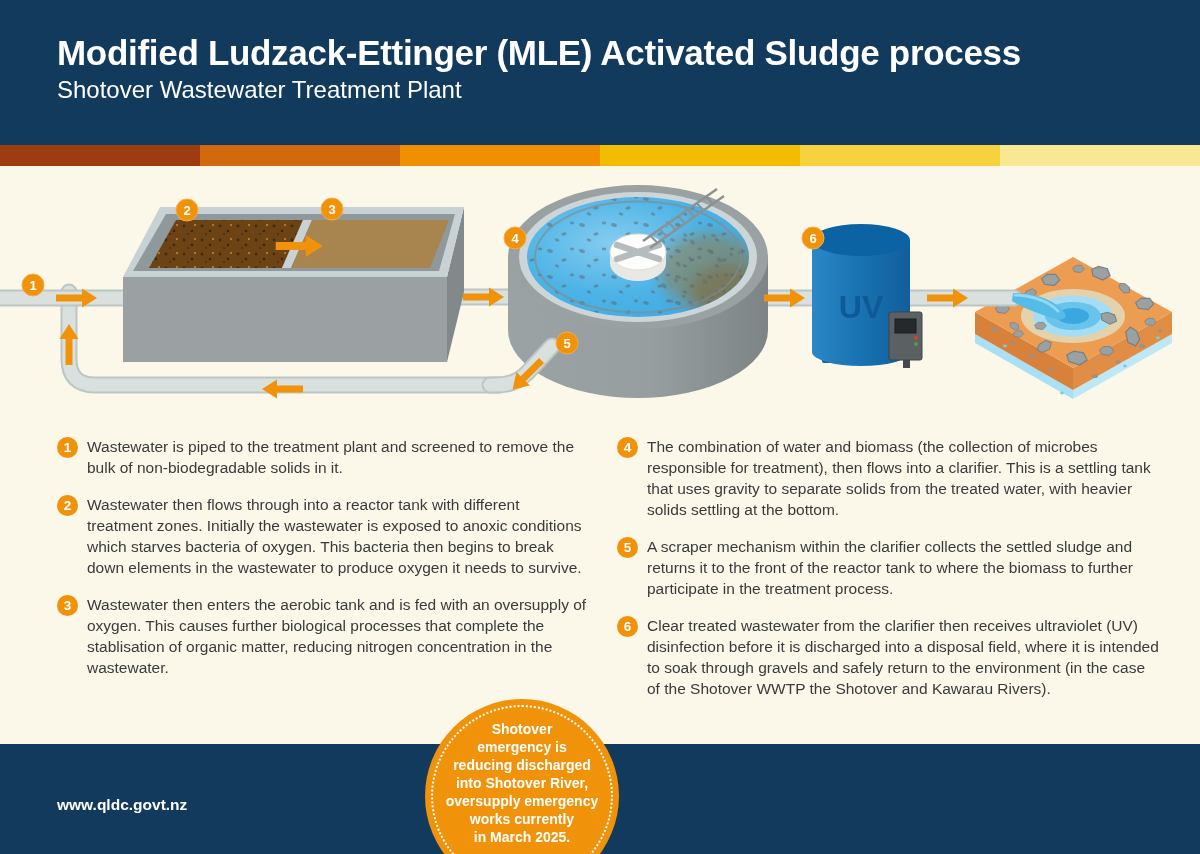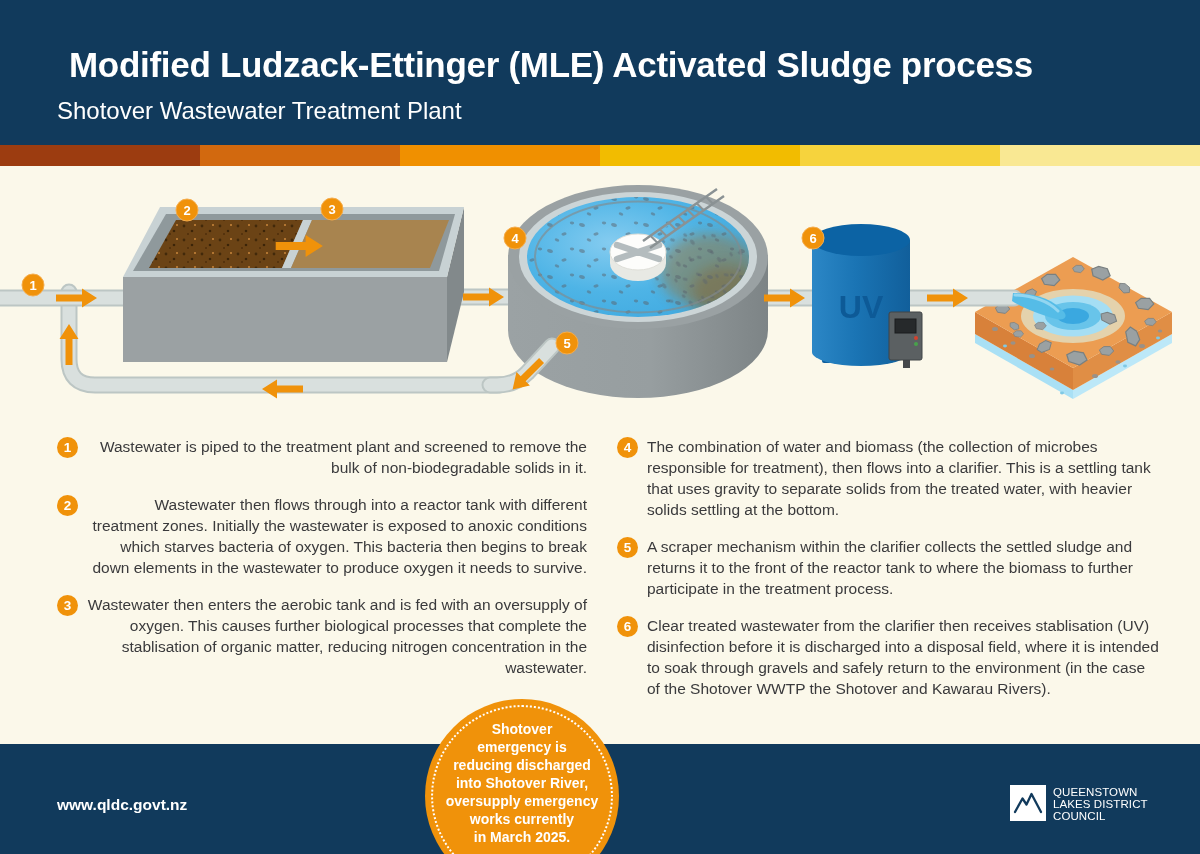--- a/index.html
+++ b/index.html
@@ -1,35 +1,35 @@
 <!DOCTYPE html>
 <html><head>
 <meta charset="utf-8">
 <style>
   html,body{margin:0;padding:0;background:#dcdcdc;}
   .poster{position:relative;width:1200px;height:854px;overflow:hidden;
           font-family:"Liberation Sans",sans-serif;background:#fbf8ea;}
   
   .hdr{position:absolute;left:0;top:0;width:1200px;height:145px;background:#113a5c;box-sizing:border-box;padding:33px 0 0 57px;}
-  .hdr h1{margin:12px;color:#fff;font-size:35px;font-weight:700;letter-spacing:-0.3px;}
+  .hdr h1{margin:0;color:#fff;font-size:35px;font-weight:700;letter-spacing:-0.3px;}
   .hdr h2{margin:3px 0 0;color:#fff;font-size:24px;font-weight:400;}
   
   .stripe{position:absolute;left:0;top:145px;width:1200px;height:21px;display:flex;}
   .stripe span{flex:1 1 0;}
   
   .main{position:absolute;left:0;top:166px;width:1200px;height:578px;background:#fbf8ea;}
   .diagram{position:absolute;left:0;top:0;}
   .col{position:absolute;top:270px;}
   .col-left{left:57px;width:540px;}
   .col-right{left:617px;width:545px;}
   .step{display:flex;gap:9px;margin:0 0 16px 0;}
   .step-num{flex:0 0 auto;width:21px;height:21px;border-radius:50%;background:#f0920a;color:#fff;
             font-size:13.5px;font-weight:700;display:flex;align-items:center;justify-content:center;margin-top:1px;}
   .step p{margin:0;font-size:15.5px;line-height:21px;color:#3a3a3c;}
-  .col-left .step p{width:500px;text-align:right;}
+  .col-left .step p{width:500px;}
   .col-right .step p{width:515px;}
   
   .badge{position:absolute;left:425px;top:699px;width:194px;height:194px;border-radius:50%;
          background:#f0920a;z-index:5;}
   .badge::before{content:"";position:absolute;inset:6px;border:2px dotted #fff;border-radius:50%;}
   .badge-text{position:relative;padding-top:21px;text-align:center;color:#fff;font-weight:700;
               font-size:14px;line-height:18px;}
   
   .ftr{position:absolute;left:0;top:744px;width:1200px;height:110px;background:#113a5c;}
   .url{position:absolute;left:57px;top:52px;color:#fff;font-weight:700;font-size:15.5px;}
@@ -288,46 +288,34 @@
       <div class="step">
         <span class="step-num">4</span>
         <p>The combination of water and biomass (the collection of microbes responsible for treatment), then flows into a clarifier. This is a settling tank that uses gravity to separate solids from the treated water, with heavier solids settling at the bottom.</p>
       </div>
       <div class="step">
         <span class="step-num">5</span>
         <p>A scraper mechanism within the clarifier collects the settled sludge and returns it to the front of the reactor tank to where the biomass to further participate in the treatment process.</p>
       </div>
       <div class="step">
         <span class="step-num">6</span>
-        <p>Clear treated wastewater from the clarifier then receives stablisation (UV) disinfection before it is discharged into a disposal field, where it is intended to soak through gravels and safely return to the environment (in the case of the Shotover WWTP the Shotover and Kawarau Rivers).</p>
+        <p>Clear treated wastewater from the clarifier then receives ultraviolet (UV) disinfection before it is discharged into a disposal field, where it is intended to soak through gravels and safely return to the environment (in the case of the Shotover WWTP the Shotover and Kawarau Rivers).</p>
       </div>
     </section>
   </div>
 
   <div class="badge" style="background: rgb(240, 146, 10);">
     <div class="badge-text">
       <div>Shotover</div>
       <div>emergency is</div>
       <div>reducing discharged</div>
       <div>into Shotover River,</div>
       <div>oversupply emergency</div>
       <div>works currently</div>
       <div>in March 2025.</div>
     </div>
   </div>
 
   <div class="ftr" style="background: rgb(17, 58, 92);">
     <div class="url">www.qldc.govt.nz</div>
-    <div class="logo">
-      <span class="logo-mark">
-        <svg width="36" height="36" viewBox="0 0 36 36">
-          <path d="M5,27 L12.5,13.5 L16.5,19.5 L21.5,9 L31,27" fill="none" stroke="#113a5c" stroke-width="2.3" stroke-linejoin="round" stroke-linecap="round"></path>
-        </svg>
-      </span>
-      <div class="logo-text">
-        <div>QUEENSTOWN</div>
-        <div>LAKES DISTRICT</div>
-        <div>COUNCIL</div>
-      </div>
-    </div>
   </div>
 
 </div>
 
 </body></html>

